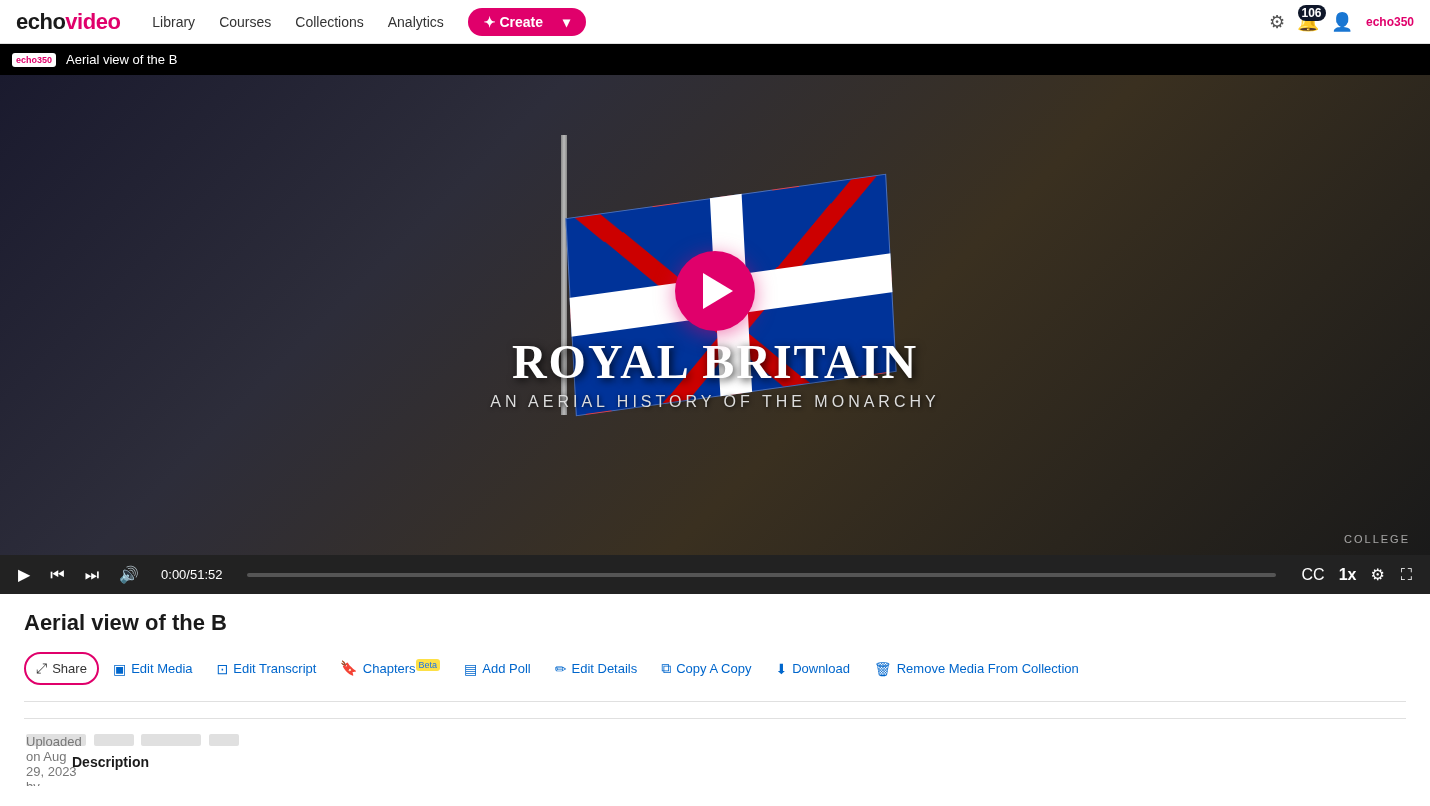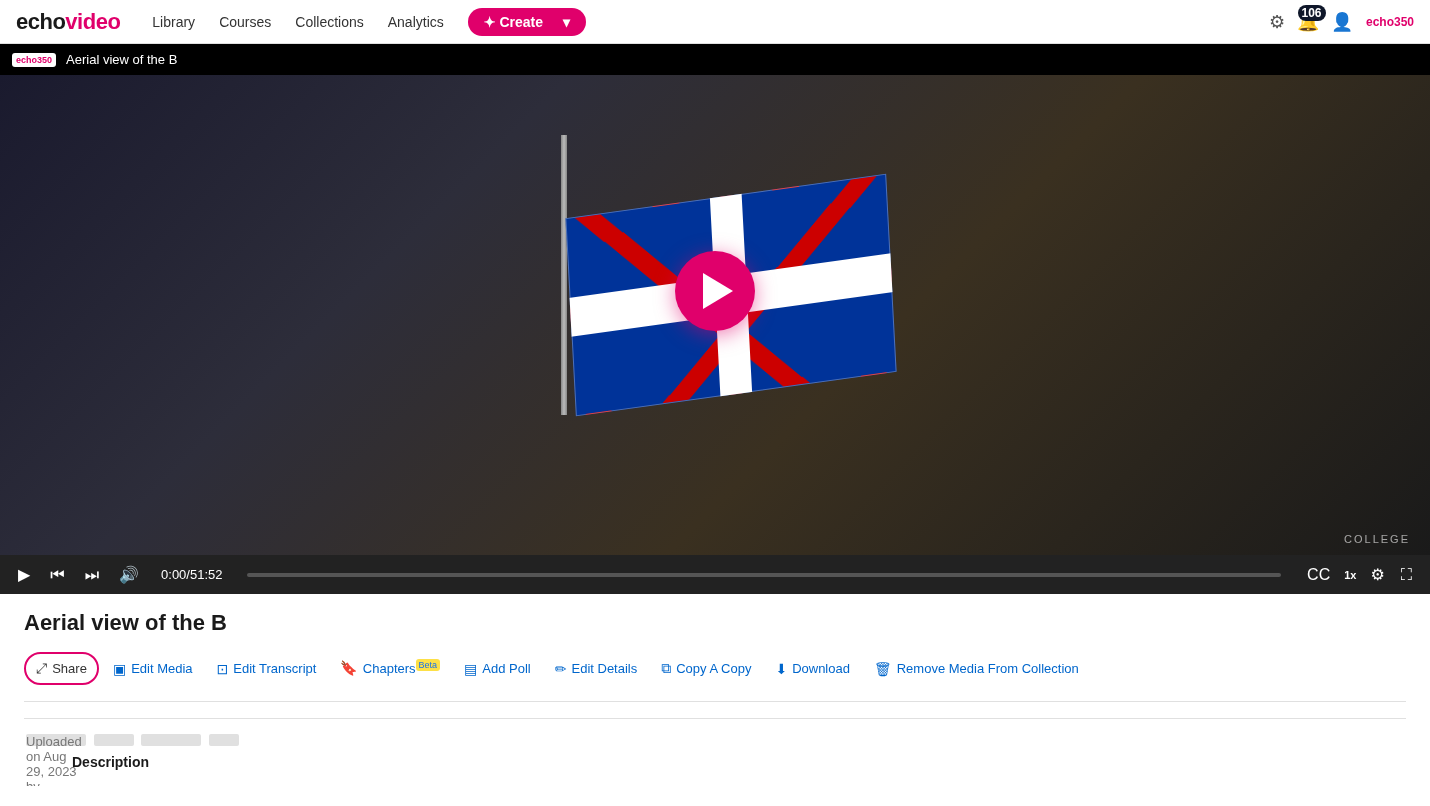--- a/index.html
+++ b/index.html
@@ -122,21 +122,21 @@
     .video-controls {
       background: #222; padding: 8px 16px;
       display: flex; align-items: center; gap: 16px; color: #fff;
     }
     .ctrl-btn { background: none; border: none; color: #fff; cursor: pointer; font-size: 16px; padding: 2px; }
     .time-display { font-size: 13px; color: #fff; margin-left: 4px; }
     .progress-bar {
       flex: 1; height: 4px; background: #555; border-radius: 2px; margin: 0 8px; cursor: pointer;
     }
     .ctrl-right { display: flex; align-items: center; gap: 12px; margin-left: auto; }
-    .ctrl-btn-text { background: none; border: none; color: #fff; cursor: pointer; font-size: 11px; font-weight: 600; }
+    .ctrl-btn-text { background: none; border: none; color: #fff; cursor: pointer; font-size: 16px; font-weight: 600; }
 
     
     .below-video { padding: 16px 24px; background: #fff; }
     .media-title { font-size: 22px; font-weight: 700; color: #1a1a1a; margin-bottom: 16px; }
 
     
     .action-bar {
       display: flex; align-items: center; gap: 4px; flex-wrap: wrap;
       border-bottom: 1px solid #e0e0e0; padding-bottom: 16px; margin-bottom: 16px;
     }
@@ -201,20 +201,24 @@
 
   <div class="video-frame">
     <div class="video-bg"></div>
     <div class="flag-container">
       <div class="flagpole"></div>
       <div class="flag"></div>
     </div>
     <button class="play-btn">
       <div class="play-icon"></div>
     </button>
+    <div class="video-overlay-text">
+      <div class="video-title-main">ROYAL BRITAIN</div>
+      <div class="video-subtitle">AN AERIAL HISTORY OF THE MONARCHY</div>
+    </div>
     <div class="college-watermark">COLLEGE</div>
   </div>
 
   <div class="video-controls">
     <button class="ctrl-btn" title="Play">▶</button>
     <button class="ctrl-btn" title="Rewind">⏮</button>
     <button class="ctrl-btn" title="Fast Forward">⏭</button>
     <button class="ctrl-btn" title="Volume">🔊</button>
     <span class="time-display">0:00/51:52</span>
     <div class="progress-bar"></div>

